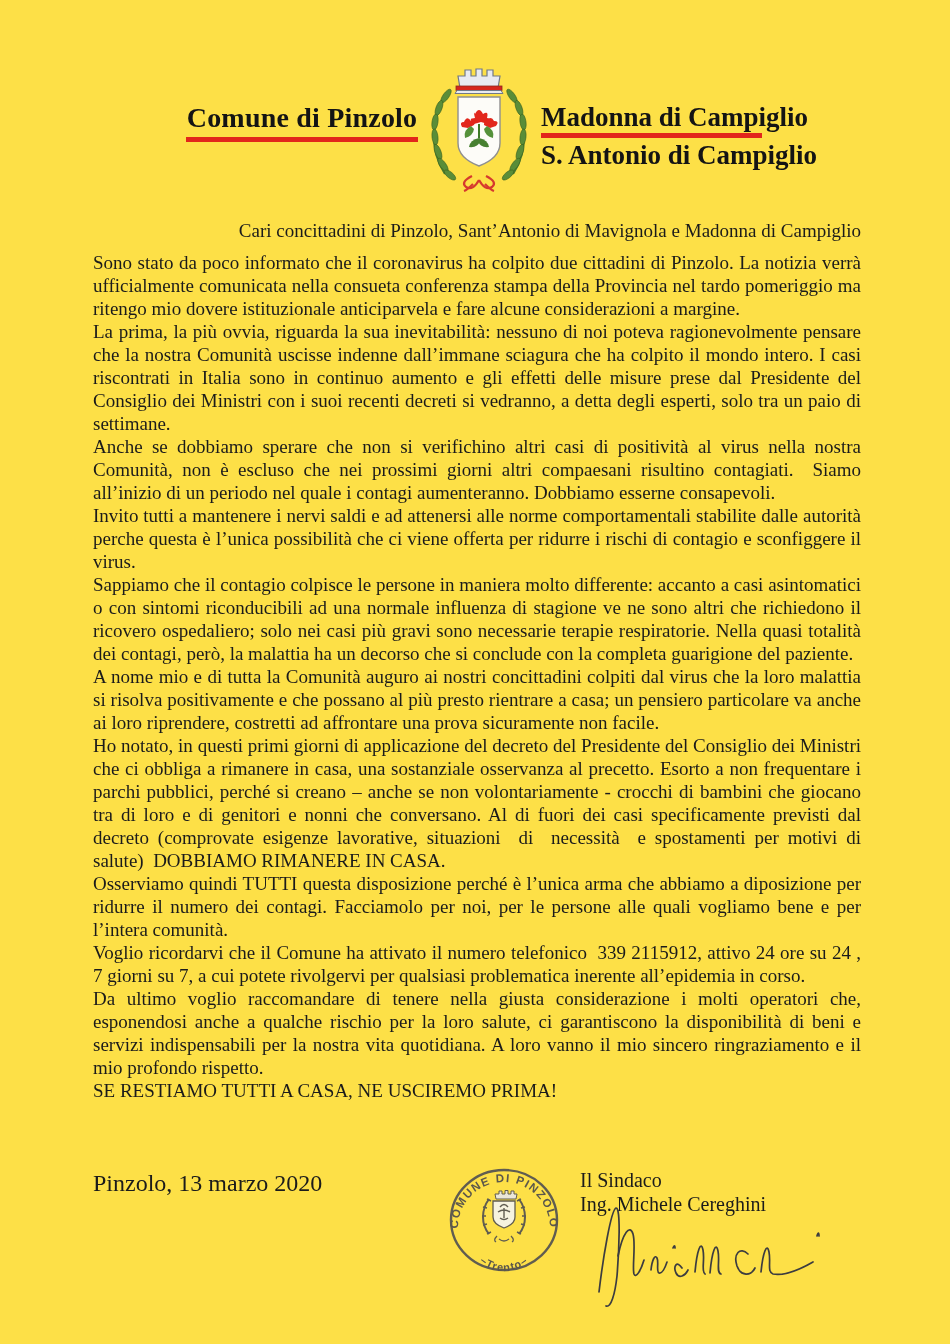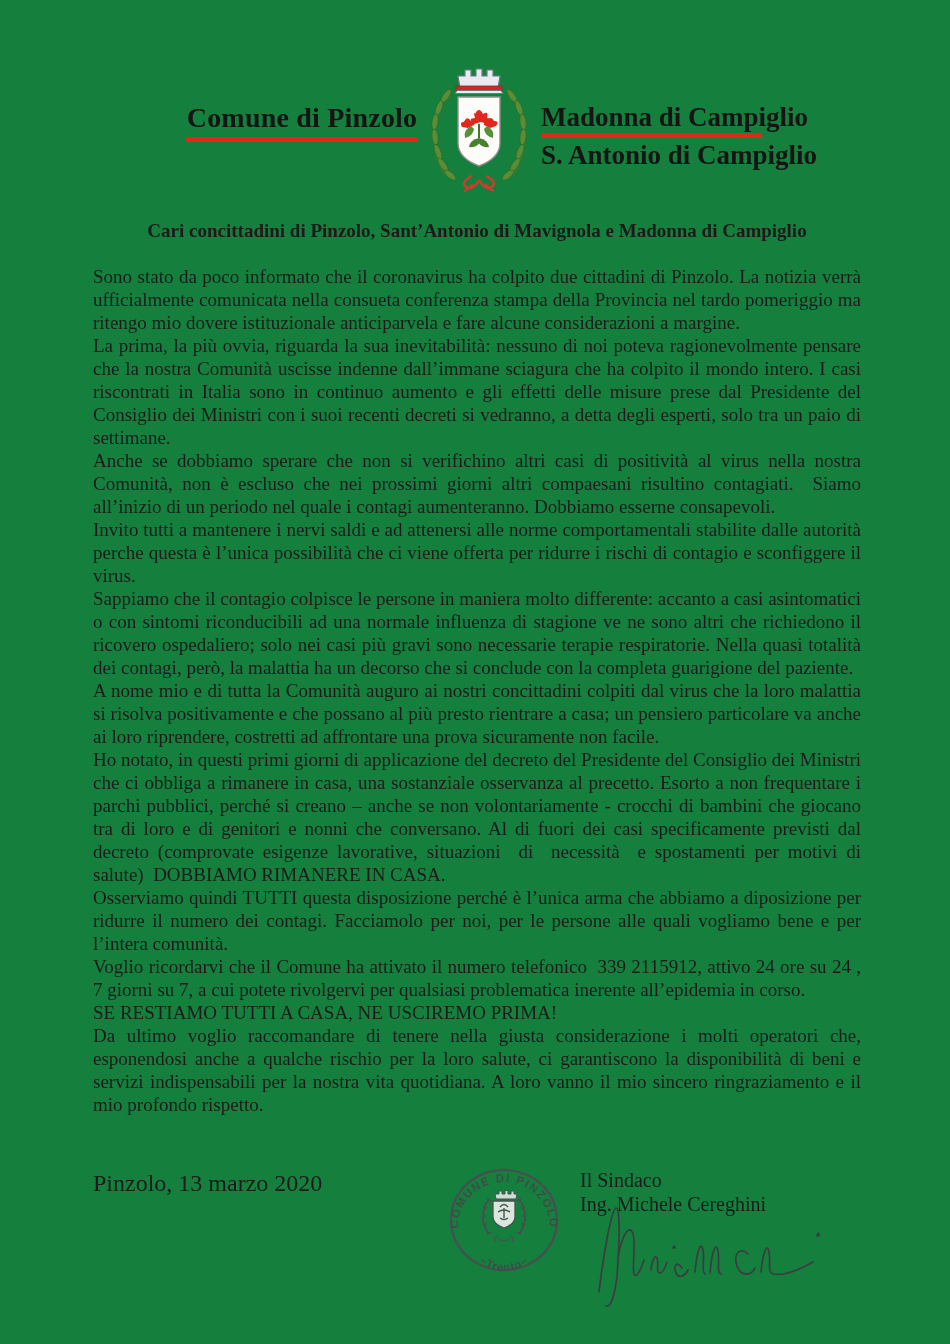--- a/index.html
+++ b/index.html
@@ -1,20 +1,20 @@
 <!DOCTYPE html>
 <html><head>
 <meta charset="utf-8">
 <style>
   * { margin:0; padding:0; box-sizing:border-box; }
   html,body { background:#ffffff; }
   .page {
     position:relative;
     width:950px; height:1344px;
-    background:#15803d;
+    background:#fde047;
     font-family:"Liberation Serif","DejaVu Serif",serif;
     color:#1b1b1b;
     overflow:hidden;
   }
 
   
   .hdr-left {
     position:absolute; left:186px; top:101px; width:232px;
     text-align:center;
   }
@@ -34,21 +34,21 @@
     white-space:nowrap;
   }
   .hdr-right .redbar { margin-top:1px; margin-bottom:3px; }
 
   
   .letter {
     position:absolute; left:93px; top:219px; width:768px;
     font-size:19px; line-height:23px; text-align:justify;
   }
   .letter p { margin:0; }
-  .letter p.salutation { margin-bottom:23px; text-align:center;font-weight:bold; }
+  .letter p.salutation { margin-bottom:9px; text-align:right; }
 
   
   .dateline {
     position:absolute; left:93px; top:1170px;
     font-size:24px;
   }
   .stamp { position:absolute; left:447px; top:1166px; opacity:.88; }
   .sindaco {
     position:absolute; left:580px; top:1168px; width:216px;
     text-align:left; font-size:20px; line-height:24px;
@@ -129,22 +129,22 @@
     <p class="salutation">Cari concittadini di Pinzolo, Sant’Antonio di Mavignola e Madonna di Campiglio</p>
     <p>Sono stato da poco informato che il coronavirus ha colpito due cittadini di Pinzolo. La notizia verrà ufficialmente comunicata nella consueta conferenza stampa della Provincia nel tardo pomeriggio ma ritengo mio dovere istituzionale anticiparvela e fare alcune considerazioni a margine.</p>
     <p>La prima, la più ovvia, riguarda la sua inevitabilità: nessuno di noi poteva ragionevolmente pensare che la nostra Comunità uscisse indenne dall’immane sciagura che ha colpito il mondo intero. I casi riscontrati in Italia sono in continuo aumento e gli effetti delle misure prese dal Presidente del Consiglio dei Ministri con i suoi recenti decreti si vedranno, a detta degli esperti, solo tra un paio di settimane.</p>
     <p>Anche se dobbiamo sperare che non si verifichino altri casi di positività al virus nella nostra Comunità, non è escluso che nei prossimi giorni altri compaesani risultino contagiati.&nbsp; Siamo all’inizio di un periodo nel quale i contagi aumenteranno. Dobbiamo esserne consapevoli.</p>
     <p>Invito tutti a mantenere i nervi saldi e ad attenersi alle norme comportamentali stabilite dalle autorità perche questa è l’unica possibilità che ci viene offerta per ridurre i rischi di contagio e sconfiggere il virus.</p>
     <p>Sappiamo che il contagio colpisce le persone in maniera molto differente: accanto a casi asintomatici o con sintomi riconducibili ad una normale influenza di stagione ve ne sono altri che richiedono il ricovero ospedaliero; solo nei casi più gravi sono necessarie terapie respiratorie. Nella quasi totalità dei contagi, però, la malattia ha un decorso che si conclude con la completa guarigione del paziente.</p>
     <p>A nome mio e di tutta la Comunità auguro ai nostri concittadini colpiti dal virus che la loro malattia si risolva positivamente e che possano al più presto rientrare a casa; un pensiero particolare va anche ai loro riprendere, costretti ad affrontare una prova sicuramente non facile.</p>
     <p>Ho notato, in questi primi giorni di applicazione del decreto del Presidente del Consiglio dei Ministri che ci obbliga a rimanere in casa, una sostanziale osservanza al precetto. Esorto a non frequentare i parchi pubblici, perché si creano – anche se non volontariamente - crocchi di bambini che giocano tra di loro e di genitori e nonni che conversano. Al di fuori dei casi specificamente previsti dal decreto (comprovate esigenze lavorative, situazioni&nbsp; di&nbsp; necessità&nbsp; e spostamenti per motivi di salute)&nbsp; DOBBIAMO RIMANERE IN CASA.</p>
     <p>Osserviamo quindi TUTTI questa disposizione perché è l’unica arma che abbiamo a diposizione per ridurre il numero dei contagi. Facciamolo per noi, per le persone alle quali vogliamo bene e per l’intera comunità.</p>
     <p>Voglio ricordarvi che il Comune ha attivato il numero telefonico&nbsp; 339 2115912, attivo 24 ore su 24 , 7 giorni su 7, a cui potete rivolgervi per qualsiasi problematica inerente all’epidemia in corso.</p>
+    <p>Da ultimo voglio raccomandare di tenere nella giusta considerazione i molti operatori che, esponendosi anche a qualche rischio per la loro salute, ci garantiscono la disponibilità di beni e servizi indispensabili per la nostra vita quotidiana. A loro vanno il mio sincero ringraziamento e il mio profondo rispetto.</p>
     <p>SE RESTIAMO TUTTI A CASA, NE USCIREMO PRIMA!</p>
-    <p>Da ultimo voglio raccomandare di tenere nella giusta considerazione i molti operatori che, esponendosi anche a qualche rischio per la loro salute, ci garantiscono la disponibilità di beni e servizi indispensabili per la nostra vita quotidiana. A loro vanno il mio sincero ringraziamento e il mio profondo rispetto.</p>
   </div>
 
   <div class="dateline">Pinzolo, 13 marzo 2020</div>
 
   <div class="stamp">
     <svg width="114" height="108" viewBox="0 0 114 108">
       <defs>
         <path id="stampTop" d="M 11 62 A 46 46 0 1 1 103 62"></path>
         <path id="stampBottom" d="M 22 80 A 37 37 0 0 0 92 80"></path>
       </defs>

